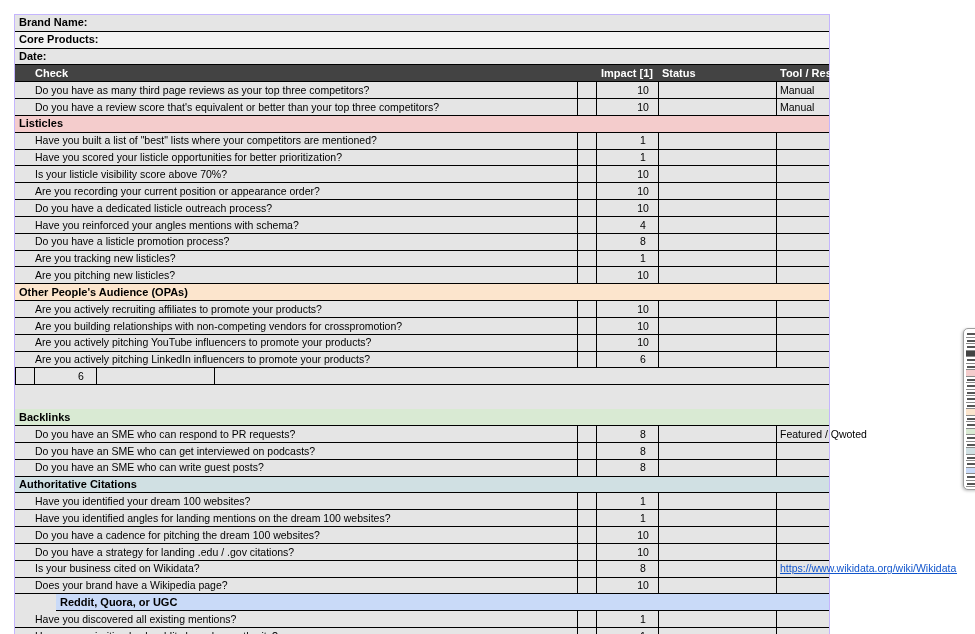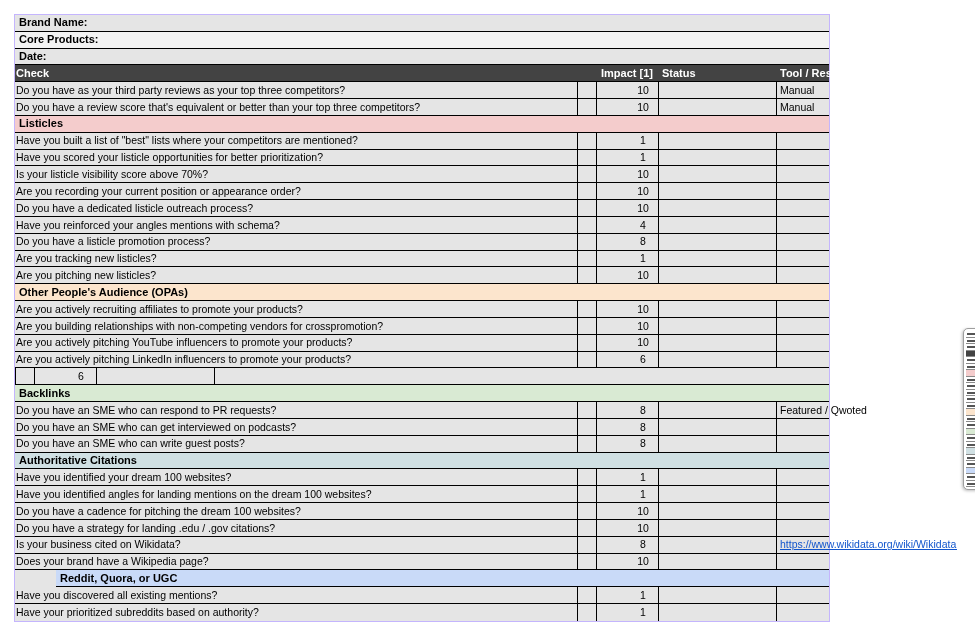--- a/index.html
+++ b/index.html
@@ -27,21 +27,21 @@
   }
   .row:last-child { border-bottom: none; }
   .cell {
     display: flex;
     align-items: center;
     font-size: 10.5px;
     line-height: 1;
     overflow: hidden;
     white-space: nowrap;
   }
-  .cell-check   { flex: 0 0 562px; padding-left: 1px; }
+  .cell-check   { flex: 0 0 562px; padding-left: 20px; }
   .cell-spacer  { flex: 0 0 19px;  border-left: 1px solid #000; }
   .cell-impact  { flex: 0 0 62px;  border-left: 1px solid #000; justify-content: center; padding-left: 31px; }
   .cell-status  { flex: 0 0 118px; border-left: 1px solid #000; padding-left: 3px; }
   .cell-tool    { flex: 0 0 181px; border-left: 1px solid #000; padding-left: 3px; }
   .row-info .cell, .row-section .cell {
     flex: 1 1 auto; padding-left: 4px; font-weight: bold; font-size: 11px;
   }
   .row-columns { font-weight: bold; }
   .row-columns .cell { font-size: 11px; font-weight: bold; }
   .row-columns .cell-check { flex: 0 0 581px; }
@@ -96,21 +96,21 @@
     <div class="row row-info">
       <div class="cell ">Date:</div>
     </div>
     <div class="row row-columns" style="background: rgb(67, 67, 67); color: rgb(255, 255, 255);">
       <div class="cell cell-check">Check</div>
       <div class="cell cell-impact">Impact [1]</div>
       <div class="cell cell-status">Status</div>
       <div class="cell cell-tool">Tool / Resource / Example</div>
     </div>
     <div class="row">
-      <div class="cell cell-check">Do you have as your third party reviews as your top three competitors?</div>
+      <div class="cell cell-check">Do you have as many third page reviews as your top three competitors?</div>
       <div class="cell cell-spacer"></div>
       <div class="cell cell-impact">10</div>
       <div class="cell cell-status"></div>
       <div class="cell cell-tool">Manual</div>
     </div>
     <div class="row">
       <div class="cell cell-check">Do you have a review score that's equivalent or better than your top three competitors?</div>
       <div class="cell cell-spacer"></div>
       <div class="cell cell-impact">10</div>
       <div class="cell cell-status"></div>
@@ -212,21 +212,21 @@
       <div class="cell cell-impact">6</div>
       <div class="cell cell-status"></div>
       <div class="cell cell-tool"></div>
     </div>
     <div class="row">
       <div class="cell cell-spacer"></div>
       <div class="cell cell-impact">6</div>
       <div class="cell cell-status"></div>
       <div class="cell cell-tool"></div>
     </div>
-    <div class="row row-section" style="background: rgb(217, 234, 211);">
+    <div class="row row-section" style="background: rgb(217, 234, 211); margin-top: 24px;">
       <div class="cell ">Backlinks</div>
     </div>
     <div class="row">
       <div class="cell cell-check">Do you have an SME who can respond to PR requests?</div>
       <div class="cell cell-spacer"></div>
       <div class="cell cell-impact">8</div>
       <div class="cell cell-status"></div>
       <div class="cell cell-tool">Featured / Qwoted</div>
     </div>
     <div class="row">

